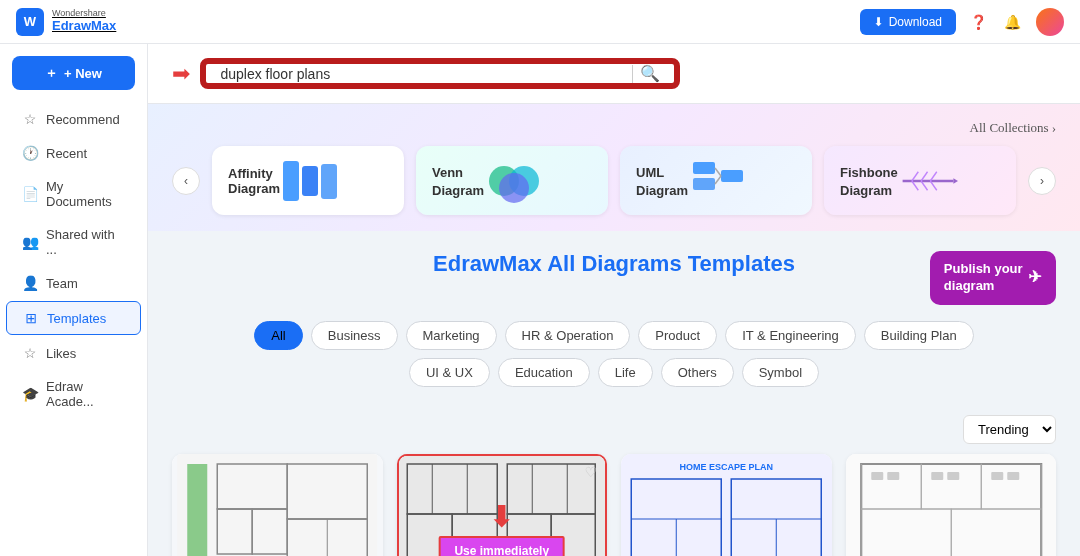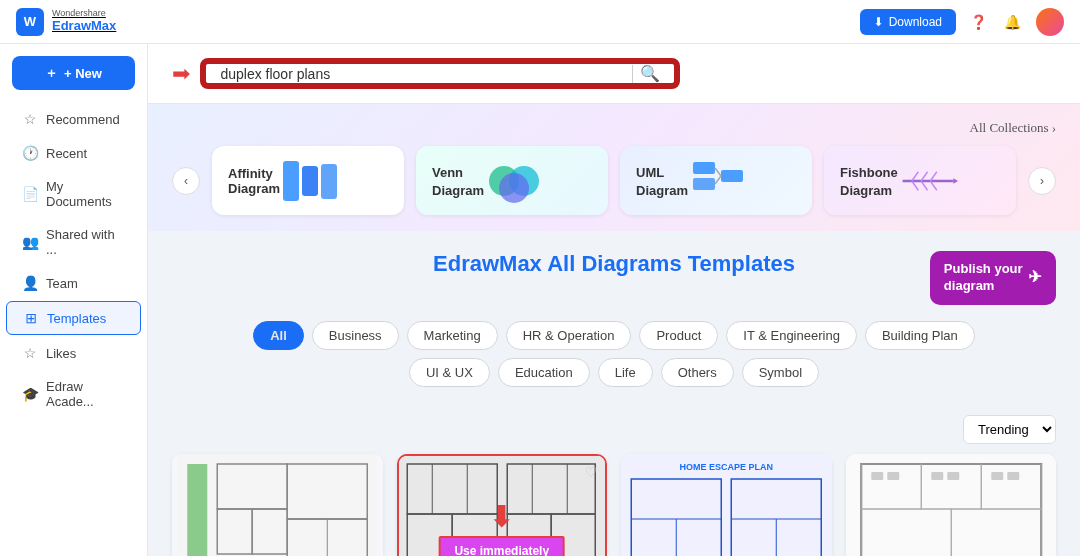--- a/index.html
+++ b/index.html
@@ -281,23 +281,22 @@
       padding: 6px 16px;
       border-radius: 20px;
       border: 1.5px solid #d1d5db;
       font-size: 13px;
       cursor: pointer;
       background: white;
       color: #444;
     }
     .filter-tab.active {
       background: #1a6ef5;
-      color: #e5e5e5;
+      color: #000000;
       border-color: #1a6ef5;
-      font-weight: bold;
     }
     .filter-tabs-row2 {
       display: flex;
       flex-wrap: wrap;
       gap: 8px;
       justify-content: center;
       margin-bottom: 28px;
     }
 
     

